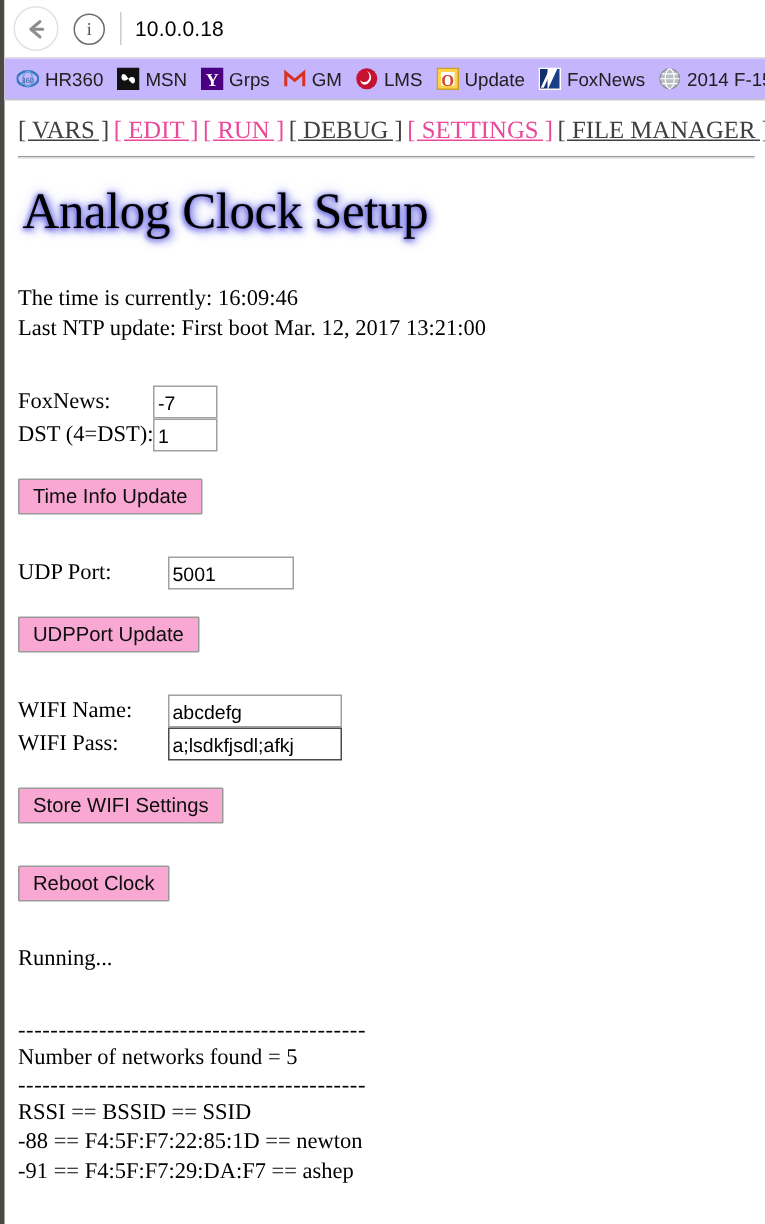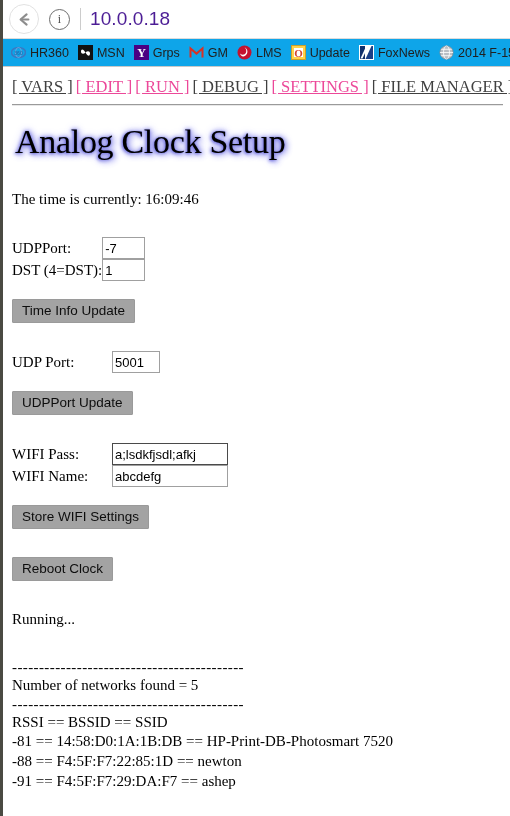--- a/index.html
+++ b/index.html
@@ -63,33 +63,33 @@
     flex: 0 0 auto;
   }
   #url-sep {
     width: 1px;
     height: 22px;
     background: #cccccc;
     margin: 0 9px 0 10px;
   }
   #url-text {
     font-family: "Liberation Sans", sans-serif;
-    font-size: 19px;
-    color: #4c1d95;
+    font-size: 14px;
+    color: #000000;
     letter-spacing: 0.1px;
   }
 
   
   #bookmarks {
     height: 27px;
     display: flex;
     align-items: center;
     padding-left: 8px;
     box-sizing: border-box;
-    background: #0ea5e9;
+    background: #c4b5fd;
     overflow: hidden;
     white-space: nowrap;
   }
   .bm {
     display: flex;
     align-items: center;
     margin-right: 9px;
     font-family: "Liberation Sans", sans-serif;
     font-size: 12.5px;
     color: #202020;
@@ -166,29 +166,29 @@
     font-size: 13px;
     color: #000;
     border: 1px solid #a0a0a0;
     background: #ffffff;
     padding: 1px 2px;
     box-sizing: border-box;
     height: 22px;
     outline: none;
   }
   input.tf-small { width: 43px; }
-  input.tf-port  { width: 48px; }
+  input.tf-port  { width: 84px; }
   input.tf-wifi  { width: 116px; }
   input.tf.focused { border: 1px solid #4a4a4a; }
 
   .btn {
     font-family: "Liberation Sans", sans-serif;
     font-size: 13.5px;
     color: #0d0d0d;
-    background: #a3a3a3;
+    background: #f9a8d4;
     border: 1px solid #9a9a9a;
     padding: 3px 9px;
     border-radius: 1px;
     cursor: default;
     line-height: 16px;
   }
   .dashes {
     font-family: "Liberation Serif", serif;
     font-size: 15px;
     line-height: 20px;
@@ -297,27 +297,28 @@
       <a href="#" class="link-unvisited">[ VARS ]</a><span class="nav-gap"></span><a href="#" class="link-visited">[ EDIT ]</a><span class="nav-gap"></span><a href="#" class="link-visited">[ RUN ]</a><span class="nav-gap"></span><a href="#" class="link-unvisited">[ DEBUG ]</a><span class="nav-gap"></span><a href="#" class="link-visited">[ SETTINGS ]</a><span class="nav-gap"></span><a href="#" class="link-unvisited">[ FILE MANAGER ]</a>
     </div>
 
     <hr class="rule">
 
     <h1 id="title">Analog Clock Setup</h1>
 
     <div class="block-gap-lg"></div>
 
     <p class="txt">The time is currently: 16:09:46</p>
+    <p class="txt">Last NTP update: First boot Mar. 12, 2017 13:21:00</p>
 
     <div class="block-gap-lg"></div>
 
     <table class="form">
       <tbody>
           <tr>
-        <td class="lbl">UDPPort:</td>
+        <td class="lbl">FoxNews:</td>
         <td>
           <input class="tf tf-small" type="text" value="-7" style="">
         </td>
       </tr>
       <tr>
         <td class="lbl">DST (4=DST):</td>
         <td>
           <input class="tf tf-small" type="text" value="1" style="">
         </td>
       </tr>
@@ -343,31 +344,31 @@
 
     <div class="block-gap-md"></div>
 
     <button class="btn">UDPPort Update</button>
 
     <div class="block-gap-lg"></div>
 
     <table class="form">
       <tbody>
           <tr>
+        <td class="lbl" style="width:100px">WIFI Name:</td>
+        <td>
+          <input class="tf tf-wifi" type="text" value="abcdefg" style="">
+        </td>
+      </tr>
+      <tr>
         <td class="lbl">WIFI Pass:</td>
         <td>
           <input class="tf tf-wifi focused" type="text" value="a;lsdkfjsdl;afkj" style="">
         </td>
       </tr>
-      <tr>
-        <td class="lbl" style="width:100px">WIFI Name:</td>
-        <td>
-          <input class="tf tf-wifi" type="text" value="abcdefg" style="">
-        </td>
-      </tr>
     </tbody>
       </table>
 
     <div class="block-gap-md"></div>
 
     <button class="btn">Store WIFI Settings</button>
 
     <div class="block-gap-lg"></div>
 
     <button class="btn">Reboot Clock</button>
@@ -377,27 +378,20 @@
     <p class="txt">Running...</p>
 
     <div class="block-gap-lg"></div>
 
     <div class="dashes">-------------------------------------------</div>
     <div class="txt">Number of networks found = 5</div>
     <div class="dashes">-------------------------------------------</div>
     <div class="txt">RSSI == BSSID == SSID</div>
 
     <div>
-      <div class="netline">
-        <span>-81</span>
-        <span>==</span>
-        <span>14:58:D0:1A:1B:DB</span>
-        <span>==</span>
-        <span>HP-Print-DB-Photosmart 7520</span>
-      </div>
       <div class="netline">
         <span>-88</span>
         <span>==</span>
         <span>F4:5F:F7:22:85:1D</span>
         <span>==</span>
         <span>newton</span>
       </div>
       <div class="netline">
         <span>-91</span>
         <span>==</span>

